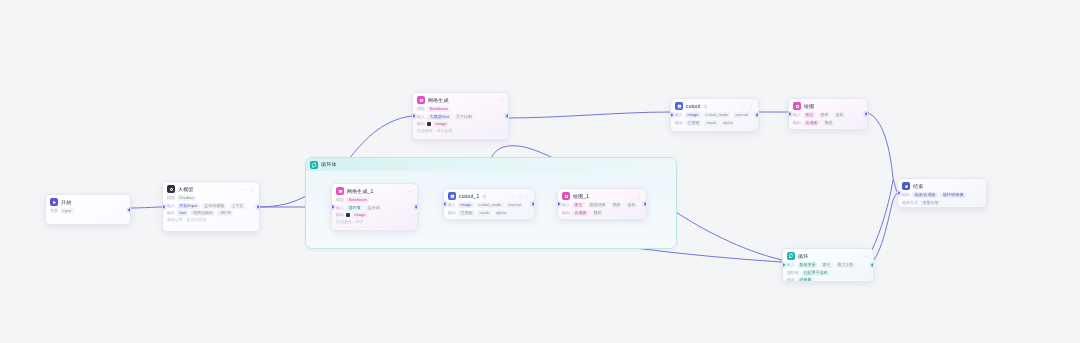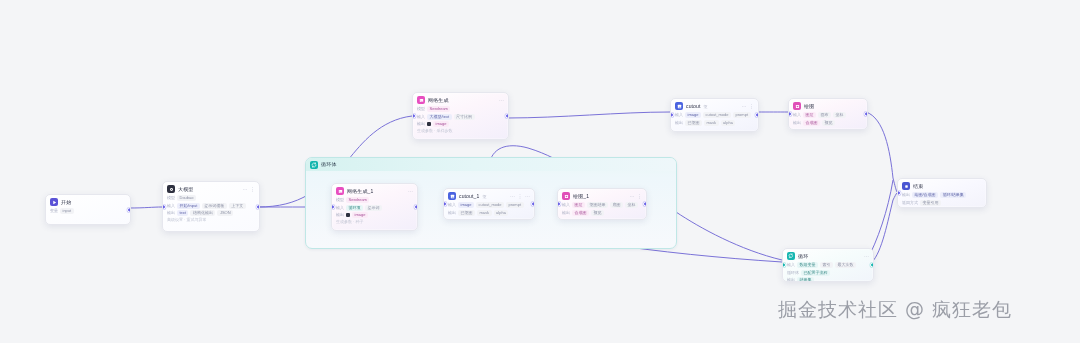--- a/index.html
+++ b/index.html
@@ -462,15 +462,14 @@
         <span class="chip v">绘图/合成图</span>
         <span class="chip v">循环/结果集</span>
       </div>
       <div class="row">
         <span class="lab">返回方式</span>
         <span class="chip g">变量引用</span>
       </div>
     </div>
   </div>
 
-  <div class="watermark">掘金技术社区 @ 疯狂老包</div>
 
 </div>
 
 </body></html>

